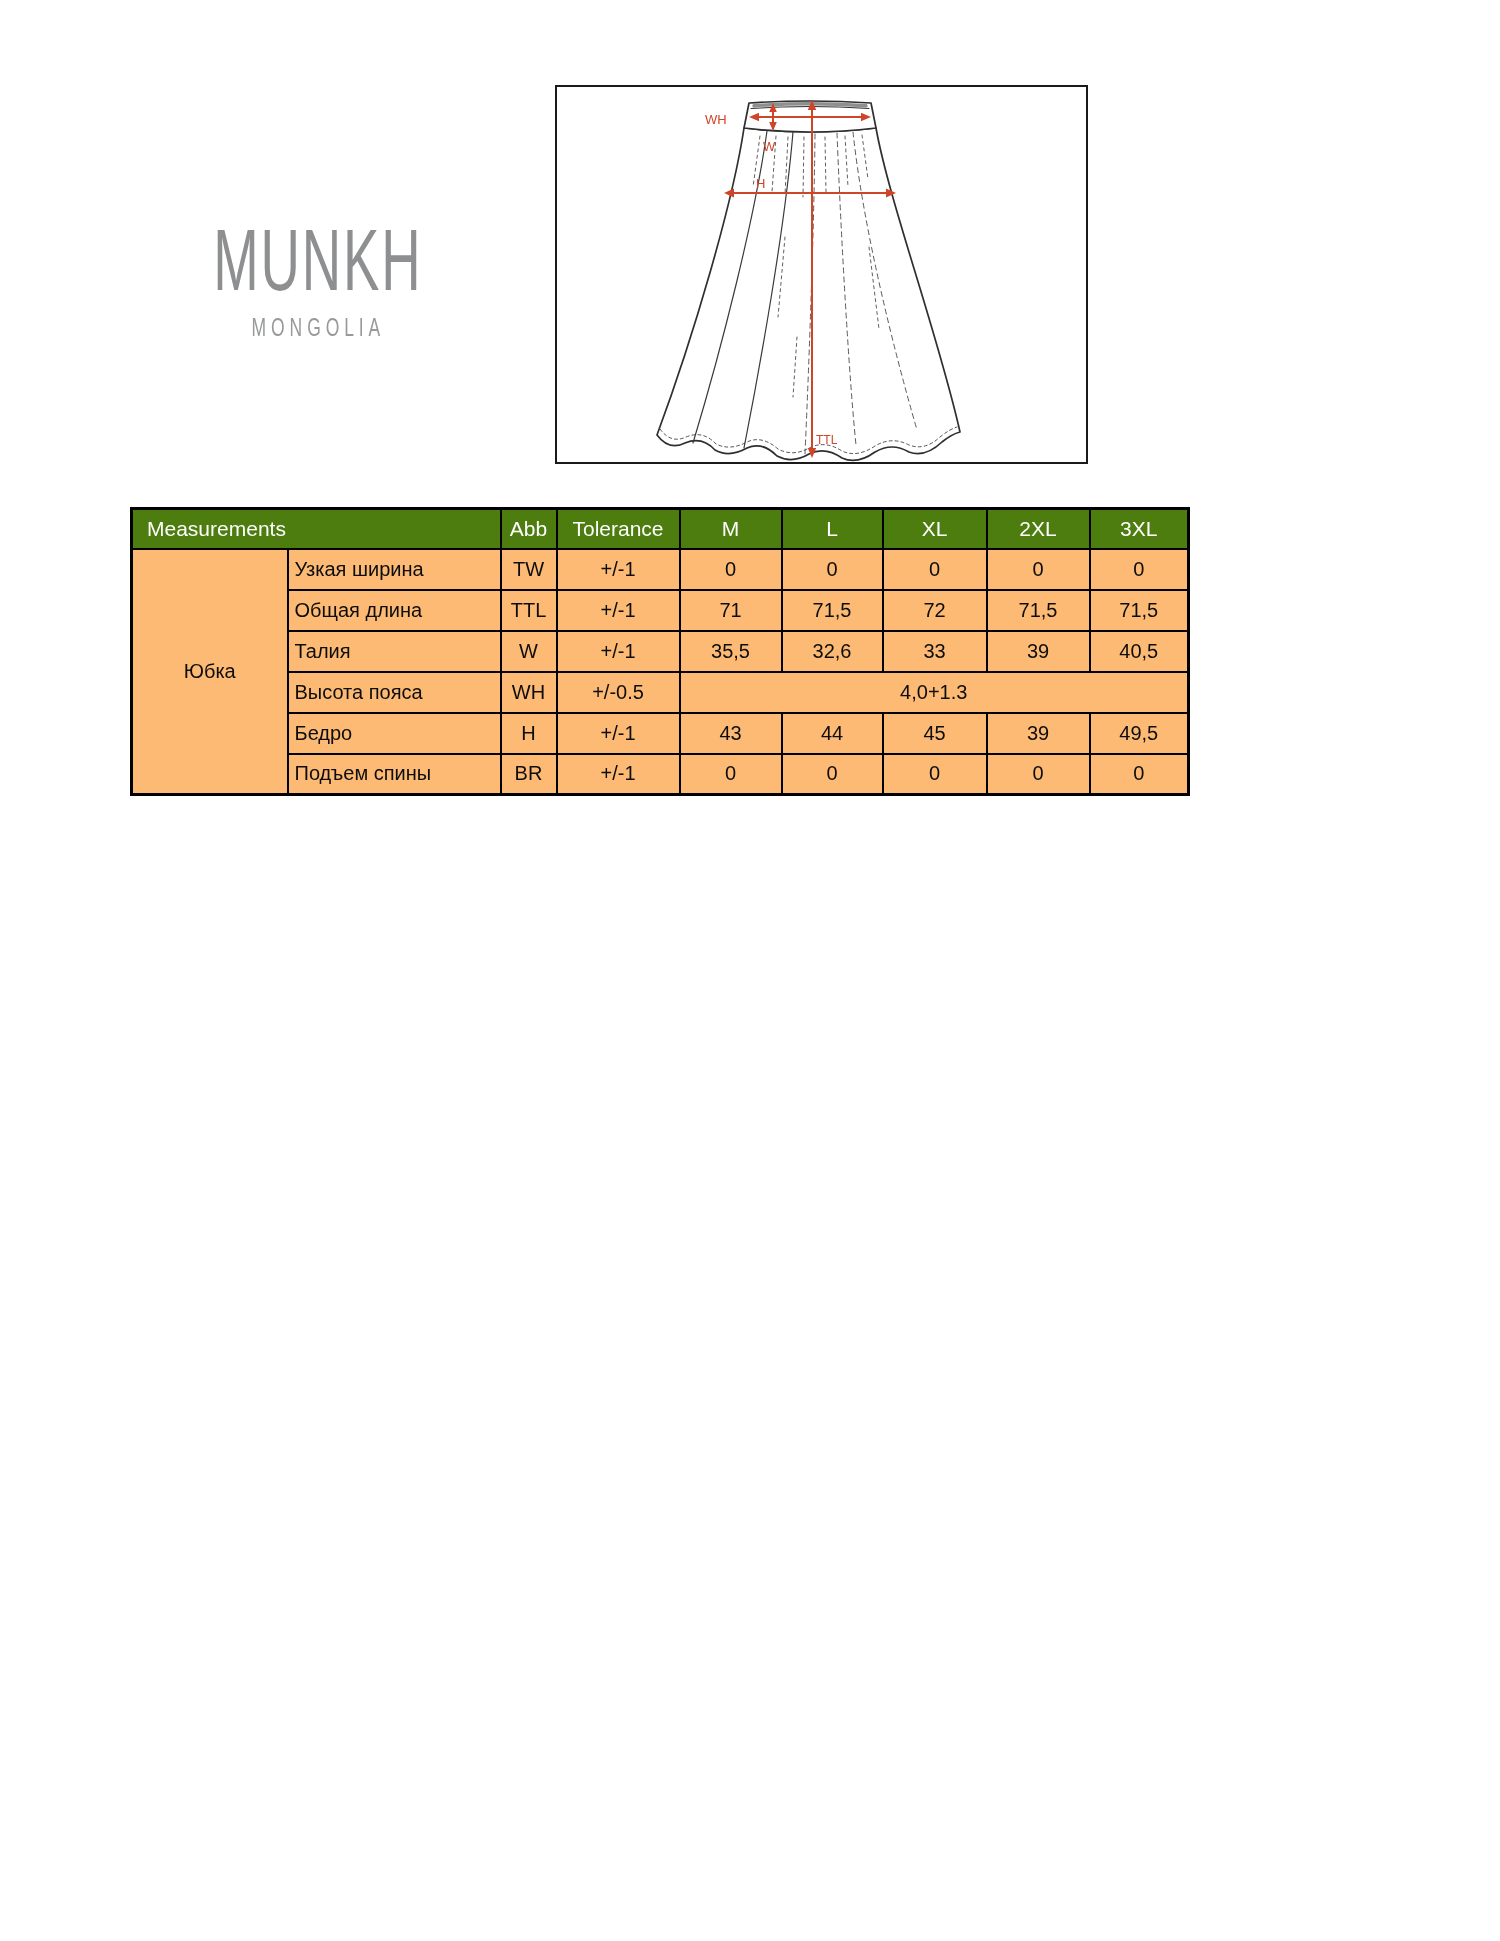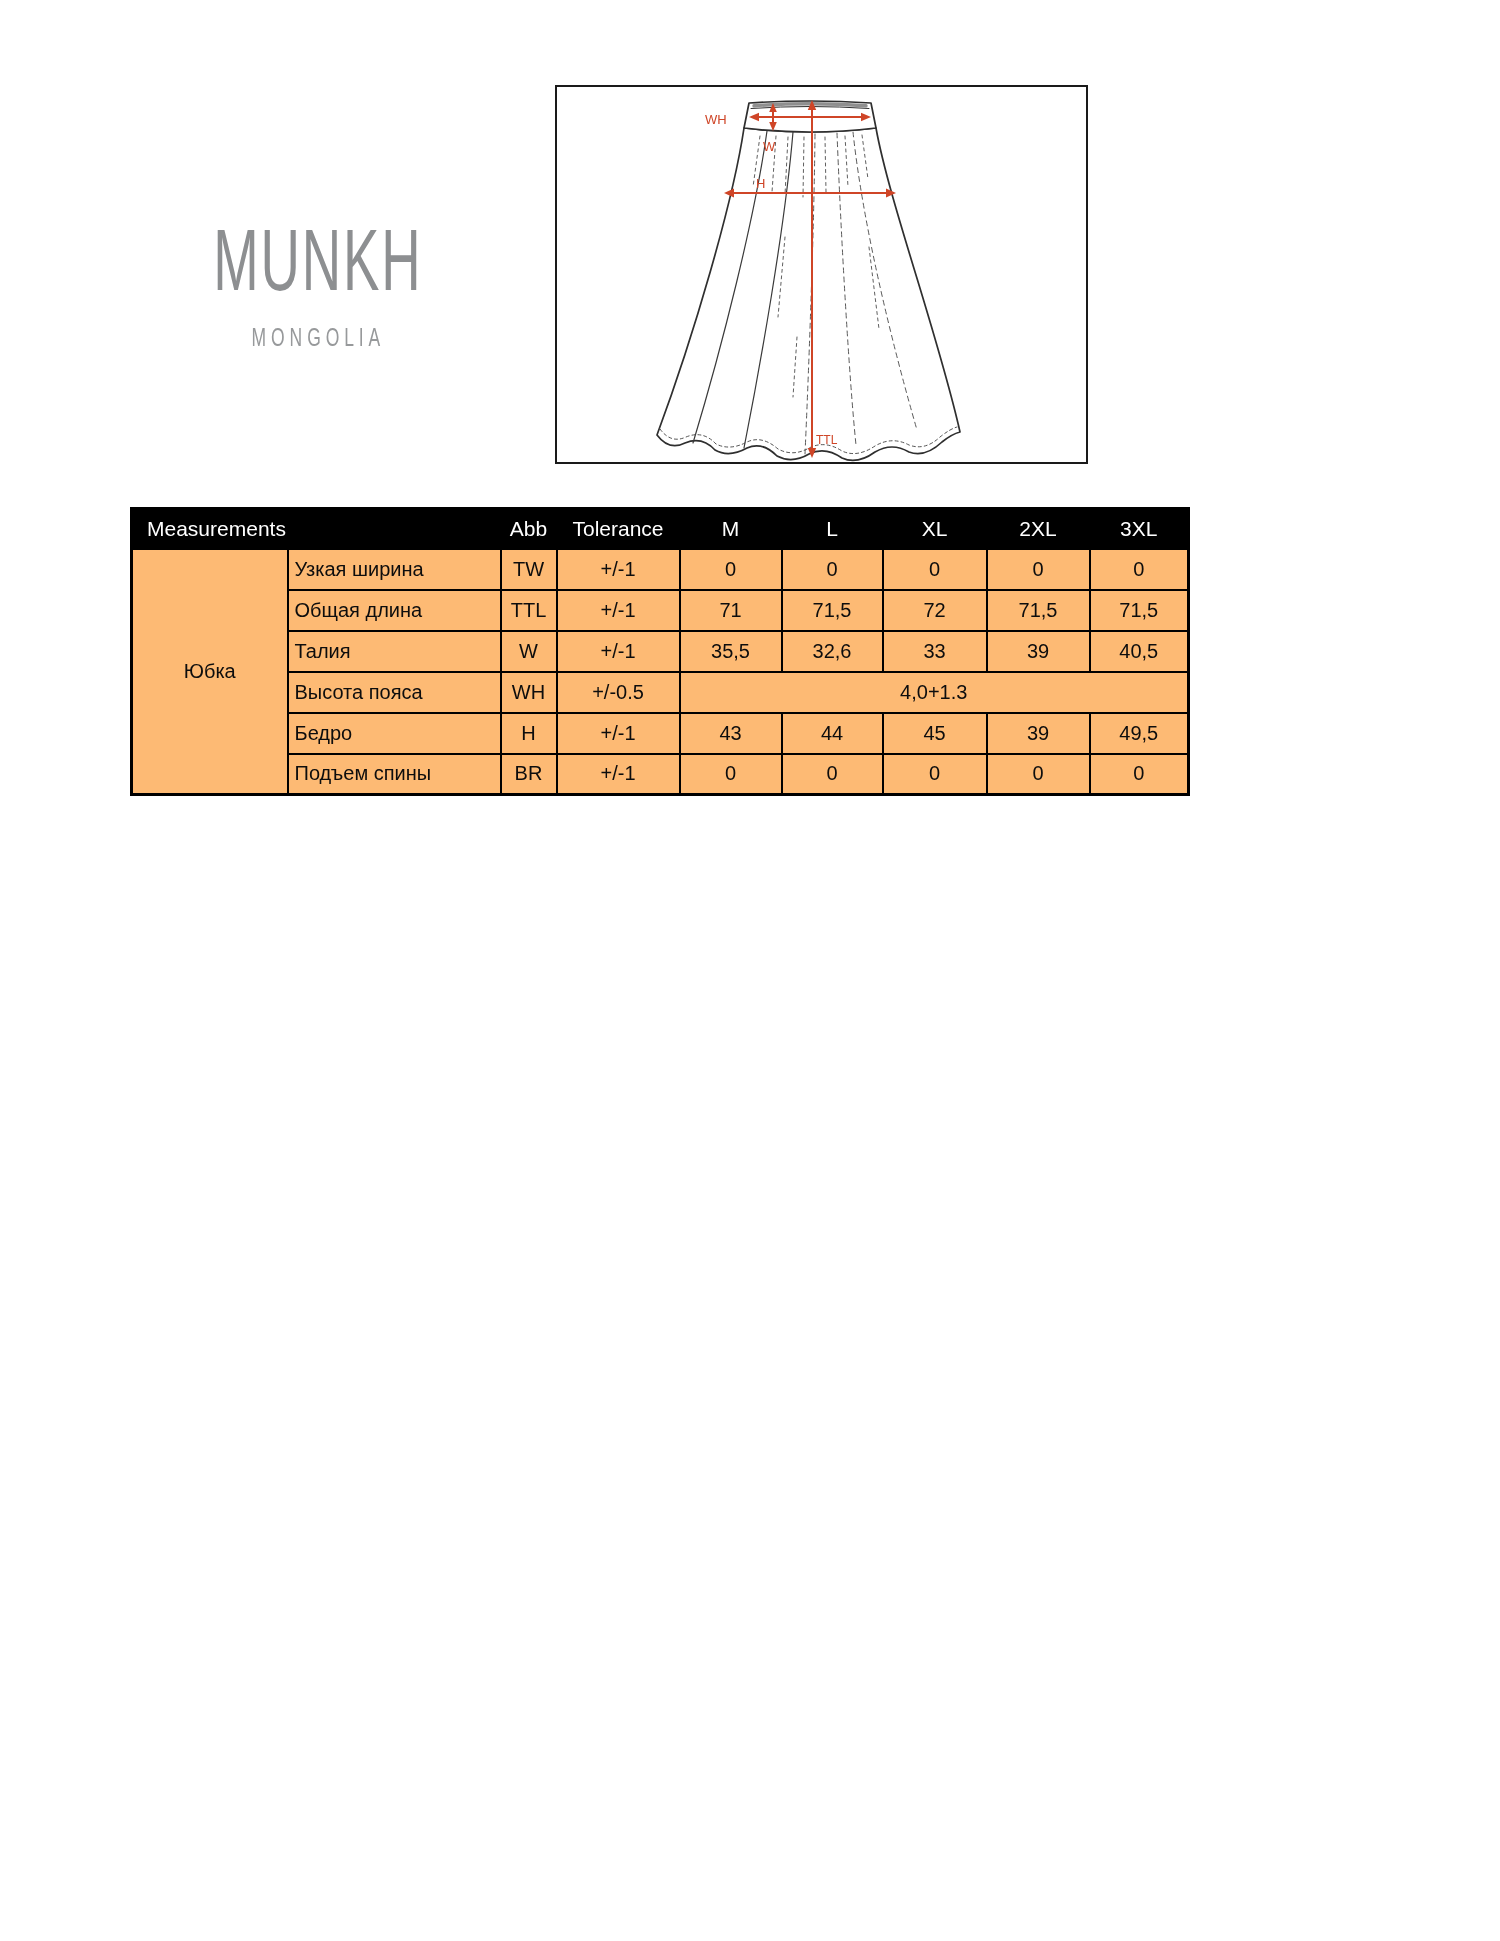--- a/index.html
+++ b/index.html
@@ -25,21 +25,21 @@
     display: inline-block;
     font-size: 88px;
     line-height: 88px;
     font-weight: 400;
     color: #8d8f91;
     letter-spacing: 3px;
     transform: scaleX(0.62);
     transform-origin: 50% 0;
     white-space: nowrap;
   }
-  .logo .subtitle-wrap { display:block; margin-top: 21px; }
+  .logo .subtitle-wrap { display:block; margin-top: 11px; }
   .logo .subtitle {
     display: inline-block;
     font-size: 25px;
     line-height: 25px;
     color: #97999b;
     letter-spacing: 7px;
     transform: scaleX(0.70);
     transform-origin: 50% 0;
     white-space: nowrap;
   }
@@ -70,21 +70,21 @@
   .meas-table th, .meas-table td {
     border: 2px solid #000;
     text-align: center;
     vertical-align: middle;
     padding: 0;
     font-weight: normal;
     overflow: hidden;
     white-space: nowrap;
   }
   .meas-table thead th {
-    background: #000000;
+    background: #4d7c0f;
     color: #fff;
     height: 40px;
     font-size: 21px;
   }
   .meas-table thead th.meas-hdr {
     text-align: left;
     padding-left: 14px;
   }
   .meas-table tbody td { height: 41px; background: #fdba74; }
   .meas-table td.name-cell { text-align: left; padding-left: 6px; }

